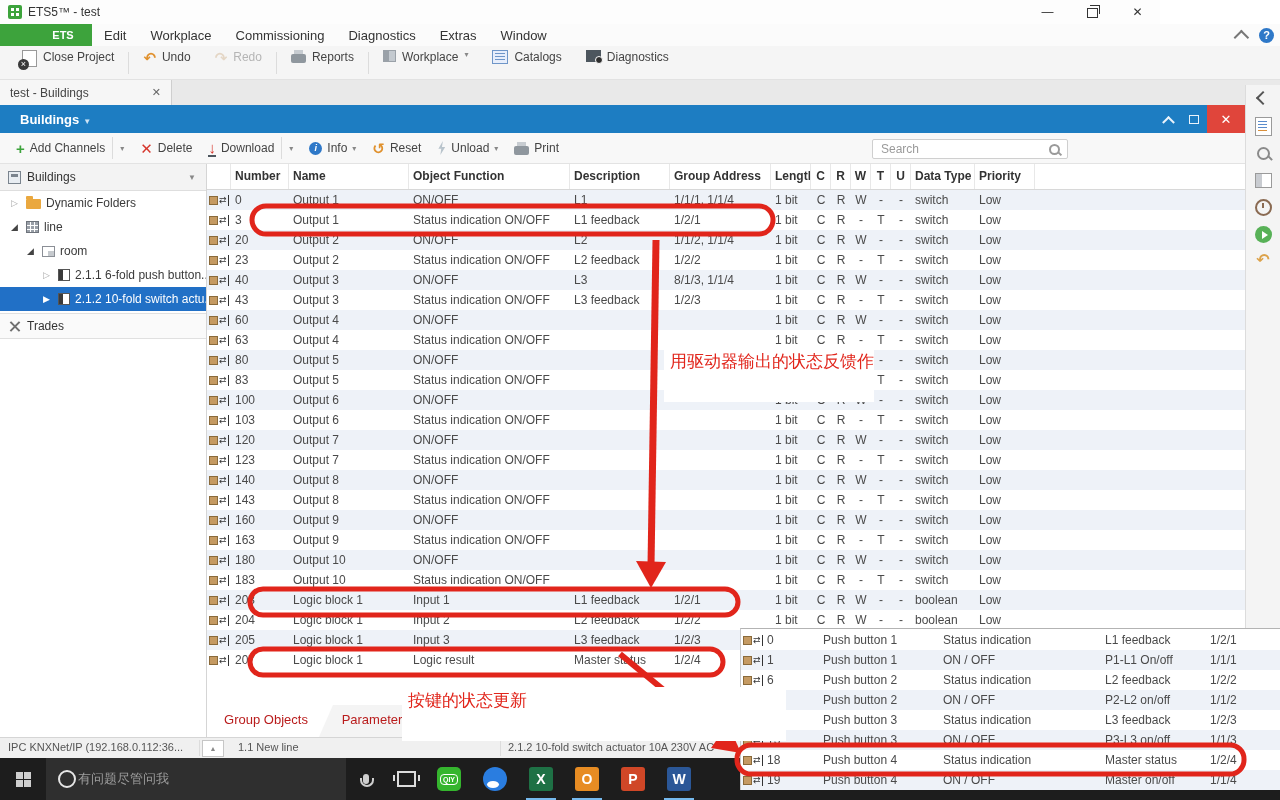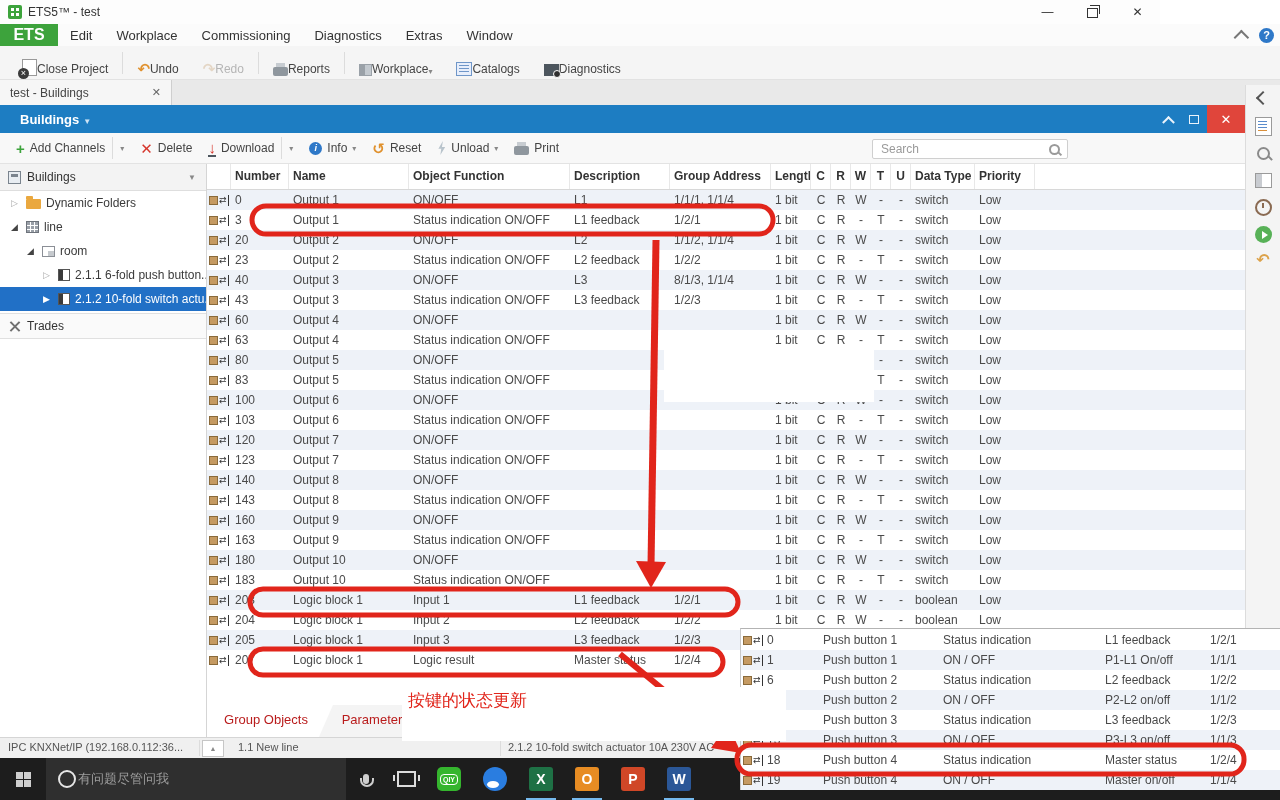--- a/index.html
+++ b/index.html
@@ -15,31 +15,31 @@
     background:linear-gradient(#fff,#fff) 0 0/3px 3px no-repeat,linear-gradient(#fff,#fff) 5px 0/3px 3px no-repeat,
     linear-gradient(#fff,#fff) 0 5px/3px 3px no-repeat,linear-gradient(#fff,#fff) 5px 5px/3px 3px no-repeat;}
   #title-text{font-size:12px;color:#333;}
   #win-controls{position:absolute;right:0;top:0;height:24px;display:flex;}
   .winbtn{width:45px;height:24px;display:flex;align-items:center;justify-content:center;color:#333;font-size:12px;}
   .restore-glyph{width:9px;height:8px;border:1px solid #333;position:relative;background:#fdfdfd;margin-top:2px;}
   .restore-glyph::before{content:"";position:absolute;left:2px;top:-4px;width:9px;height:8px;border:1px solid #333;border-bottom:none;border-left:none;}
 
   
   #menubar{left:0;top:24px;width:1280px;height:22px;background:#fbfbfb;display:flex;align-items:stretch;border-bottom:1px solid #ececec;}
-  #ets-btn{width:58px;background:#3da33c;color:#fff;font-size:16px;font-weight:bold;display:flex;align-items:center;justify-content:center;}
+  #ets-btn{width:58px;background:#3da33c;color:#fff;font-size:11px;font-weight:bold;display:flex;align-items:center;justify-content:center;padding-left:34px;}
   .menu-item{padding:0 12px;font-size:13px;color:#333;display:flex;align-items:center;}
   #menu-right{position:absolute;right:6px;top:24px;height:22px;display:flex;align-items:center;gap:10px;}
   #ribbon-collapse{width:9px;height:9px;border-left:2px solid #777;border-top:2px solid #777;transform:rotate(45deg) translateY(3px);}
   #help-btn{width:15px;height:15px;border-radius:50%;background:#2e78c8;color:#fff;font-size:11px;font-weight:bold;
     display:flex;align-items:center;justify-content:center;}
 
   
   #toolbar{left:0;top:46px;width:1280px;height:34px;background:#f5f5f5;border-bottom:1px solid #e2e2e2;
     display:flex;align-items:center;padding-left:10px;box-sizing:border-box;}
-  .tb-item{display:flex;align-items:flex-end;padding:0 12px;font-size:12px;color:#444;height:26px;}
+  .tb-item{display:flex;align-items:flex-start;gap:6px;padding:0 12px;font-size:12px;color:#444;height:26px;}
   .tb-item.disabled{color:#b5b5b5;}
   .tsep{width:1px;height:22px;background:#dcdcdc;margin:0 2px;}
   .caret{font-size:8px;color:#888;}
   .ig{font-weight:bold;font-size:15px;line-height:15px;}
   .ico-undo{color:#e0912e;}
   .ico-redo{color:#d9c2a6;opacity:.6;}
   .ico-closeproject{width:13px;height:15px;border:1px solid #999;background:#fff;position:relative;}
   .ico-closeproject::after{content:"×";position:absolute;left:-5px;bottom:-4px;width:11px;height:11px;border-radius:50%;
     background:#3a3a3a;color:#fff;font-size:9px;line-height:11px;text-align:center;}
   .ico-printer{width:15px;height:9px;background:#8f979e;border-radius:2px;position:relative;margin-top:4px;}
@@ -1102,17 +1102,18 @@
     <rect x="252" y="206" width="521" height="28" rx="14" fill="none" stroke="#e1251b" stroke-width="5"></rect>
     <line x1="656" y1="240" x2="651" y2="566" stroke="#e1251b" stroke-width="7"></line>
     <polygon points="651,588 636,561 666,562" fill="#e1251b"></polygon>
     <rect x="250" y="589" width="488" height="26" rx="13" fill="none" stroke="#e1251b" stroke-width="5"></rect>
     <rect x="250" y="649" width="473" height="26" rx="13" fill="none" stroke="#e1251b" stroke-width="5"></rect>
     <line x1="620" y1="654" x2="722" y2="738" stroke="#e1251b" stroke-width="6"></line>
     <polygon points="741,753 711,748 728,724" fill="#e1251b"></polygon>
     <rect x="737" y="745" width="507" height="29" rx="14" fill="none" stroke="#e1251b" stroke-width="5"></rect>
   </svg>
   <div id="note1" class="note">
+    <div>用驱动器输出的状态反馈作</div>
   </div>
   <div id="note2" class="note">
     <div>按键的状态更新</div>
   </div>
 </div>
 
 </body></html>

